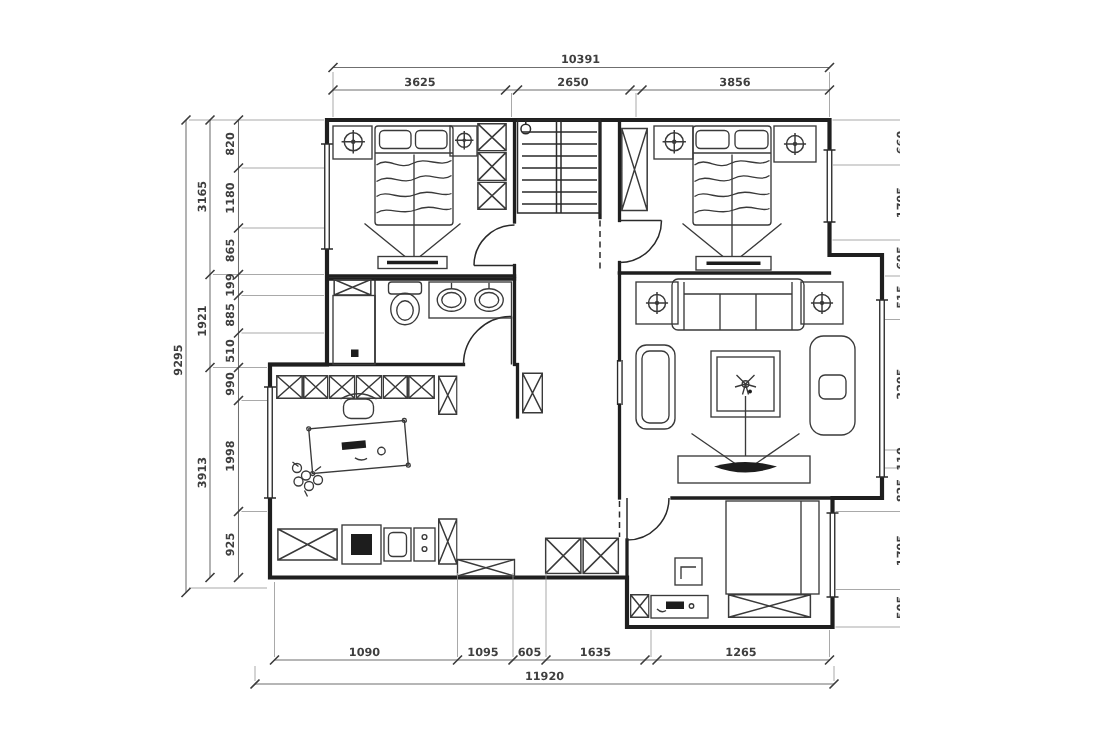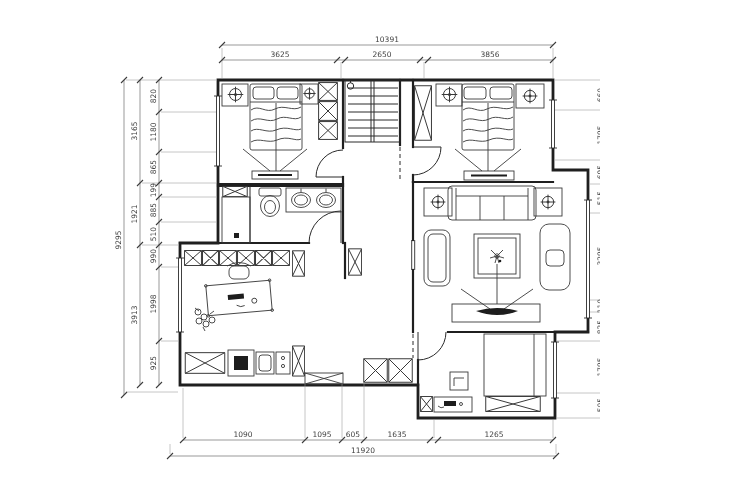--- a/index.html
+++ b/index.html
@@ -1,17 +1,17 @@
 <!DOCTYPE html>
 <html><head>
 <meta charset="utf-8">
 <style>
   html,body{margin:0;padding:0;background:#ffffff;}
   #stage{position:relative;width:600px;height:500px;background:#ffffff;overflow:hidden;
-         font-family:"DejaVu Sans", sans-serif;}
+         font-family:"DejaVu Sans", sans-serif;font-weight:bold;}
   svg{display:block}
   .wall{stroke:#1f1f1f;stroke-width:2.8;fill:none;stroke-linecap:square}
   .iwall{stroke:#1f1f1f;stroke-width:2.2;fill:none;stroke-linecap:square}
   .thin{stroke:#2a2a2a;stroke-width:1;fill:none}
   .fur{stroke:#3a3a3a;stroke-width:0.9;fill:none}
   .dark{fill:#1d1d1d;stroke:none}
   .dim{stroke:#6f6f6f;stroke-width:0.7;fill:none}
   .ext{stroke:#979797;stroke-width:0.55;fill:none}
   .tick{stroke:#3c3c3c;stroke-width:1.1;fill:none}
   .dash{stroke-dasharray:4 3}

